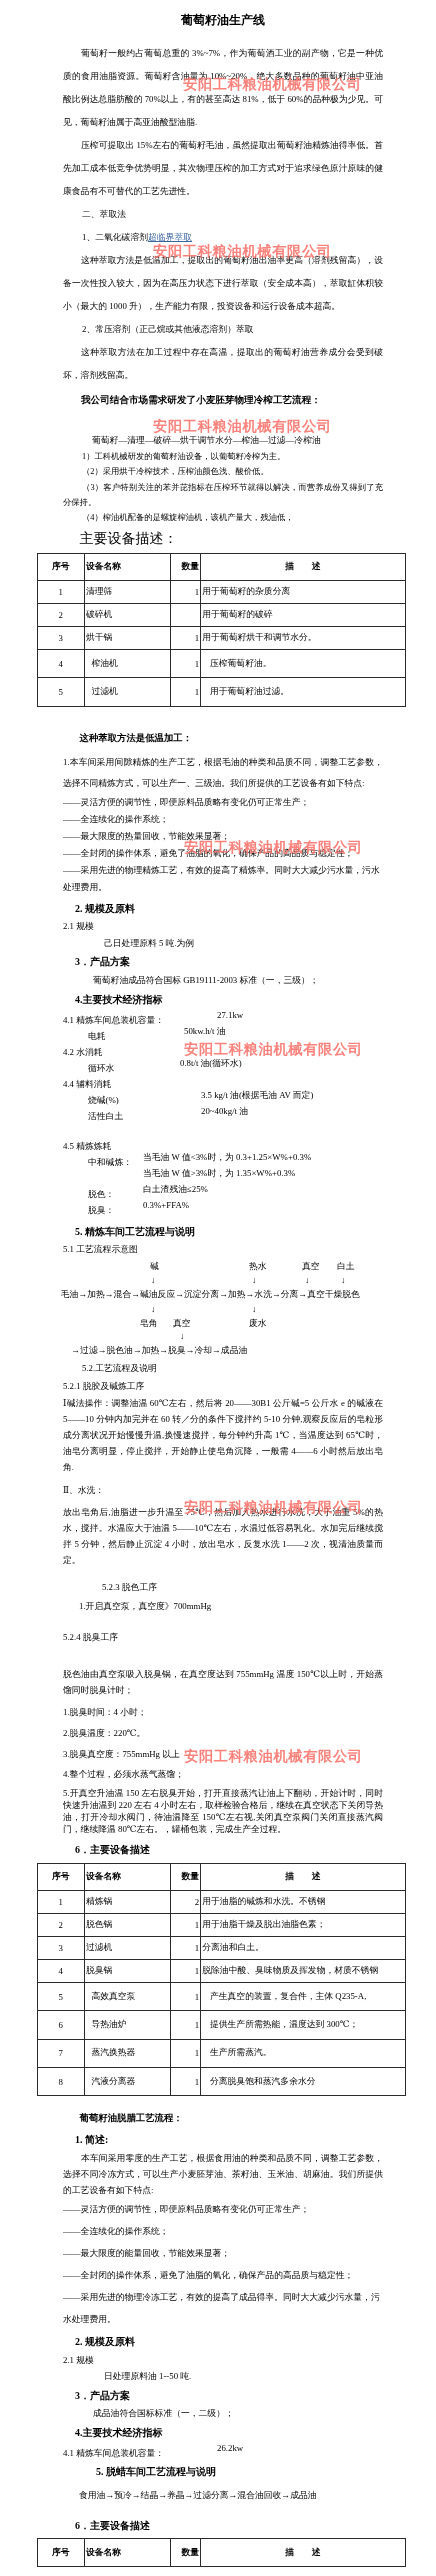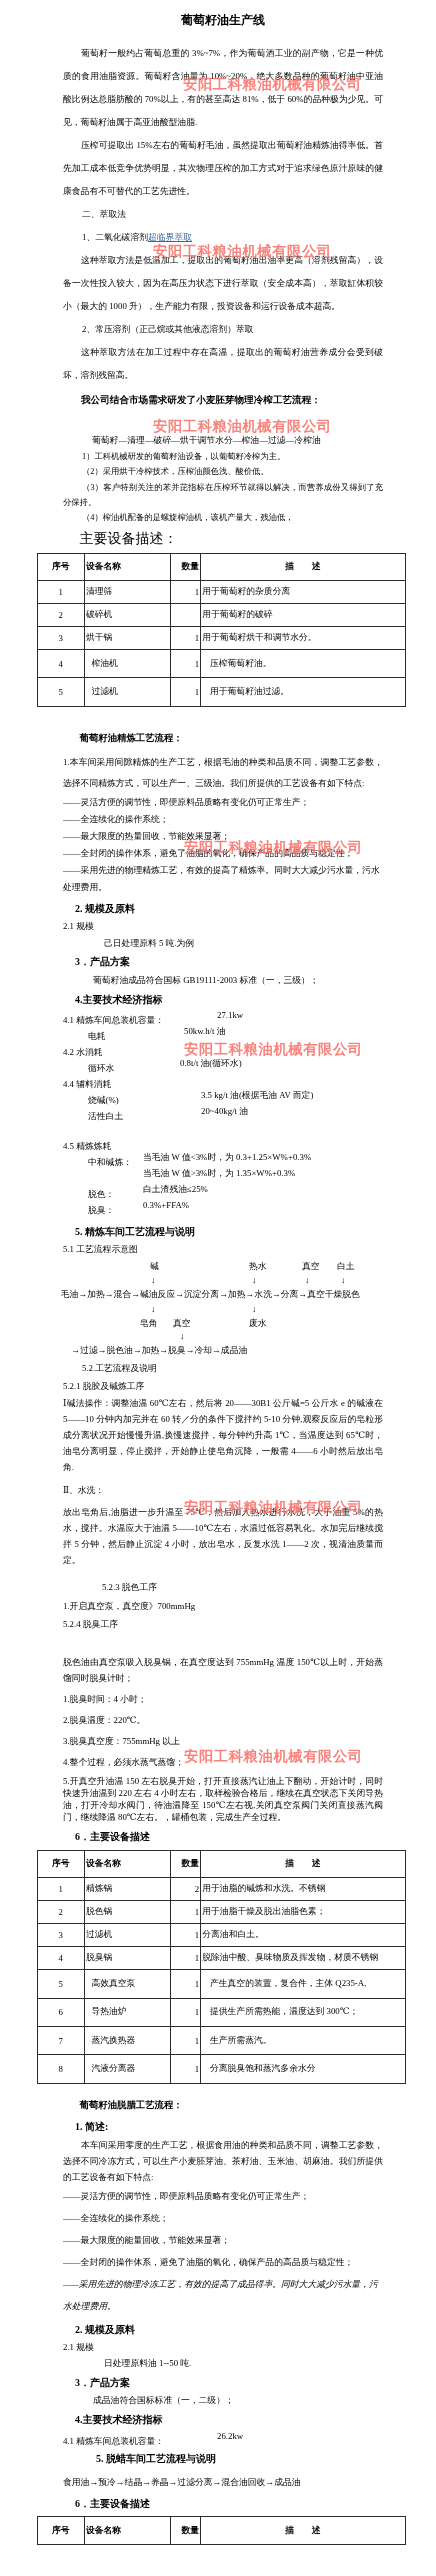--- a/index.html
+++ b/index.html
@@ -30,38 +30,38 @@
   td.c-desc{padding-left:8.8px;}
   th.c-desc{text-align:center;}
   tr.rt td{padding:7.7px 1.1px;}
   tr.rt td.c-name{padding-left:6.6px;}
   tr.rt td.c-desc{padding-left:8.8px;}
   
   .h-flow{font-weight:bold;font-size:9.4px;margin:25px 0 7.7px 16.5px;}
   .refintro{font-size:8.8px;line-height:21px;text-align:justify;margin:0;}
   .feature{font-size:8.8px;line-height:17px;margin:0;}
   .feature-b{font-size:8.8px;line-height:22px;margin:0;}
-  .feat-wrap2{padding-left:29px;font-style:italic;}
+  .feat-wrap2{padding-left:29px;}
   .h-bold{font-weight:bold;font-size:10px;margin:5.5px 0 3.3px 12px;}
   .h-sub{font-size:8.8px;margin:3.3px 0 2.2px 0;line-height:14.3px;}
   .h-val{font-size:8.8px;margin:2.2px 0 2.2px 41px;line-height:14.3px;}
   .h-prod{font-size:8.8px;margin:2.2px 0 2.2px 30px;line-height:14.3px;}
   .tline{position:relative;height:16px;font-size:8.8px;}
   .tline .lb{position:absolute;top:5px;}
   .lm{left:0;} .ls{left:25px;}
   .tline .vl{position:absolute;top:0;}
   .vA{left:154px;} .vB{left:121px;} .vC{left:117px;} .vD{left:138px;} .vE{left:80px;}
   .mt26{margin-top:14.3px;}
   .diagram{position:relative;height:97px;margin:4.4px 0 1.1px 0;font-size:8.8px;}
   .diagram span{position:absolute;white-space:nowrap;}
   .para-tight{font-size:8.8px;line-height:16px;text-align:justify;margin:0;}
   .para-xtight{font-size:8.8px;line-height:12px;text-align:justify;margin:0;}
   .wash-h{font-size:8.8px;margin:7.7px 0 6.6px 0;line-height:14.3px;}
   .dlist{font-size:8.8px;line-height:16.5px;margin:0 0 4.4px 0;}
-  .step-h{font-size:8.8px;line-height:15.4px;margin:0;}
+  .step-h{font-size:8.8px;line-height:15.4px;margin:16px;}
   .wm{
     position:absolute;left:0;top:0;white-space:nowrap;z-index:6;
     font-weight:bold;font-size:14.3px;color:#f9736b;letter-spacing:0.6px;opacity:.88;
     font-family:"Liberation Sans","DejaVu Sans",sans-serif;
   }
 </style>
 </head>
 <body>
 
 <div class="page">
@@ -131,21 +131,21 @@
       </tr>
       <tr class="rt">
         <td class="c-no">5</td>
         <td class="c-name">过滤机</td>
         <td class="c-qty">1</td>
         <td class="c-desc">用于葡萄籽油过滤。</td>
       </tr>
     </tbody>
       </table>
 
-    <div class="h-flow">葡萄籽油精炼工艺流程：</div>
+    <div class="h-flow">这种萃取方法是低温加工：</div>
     <p class="refintro">1.本车间采用间隙精炼的生产工艺，根据毛油的种类和品质不同，调整工艺参数，选择不同精炼方式，可以生产一、三级油。我们所提供的工艺设备有如下特点:</p>
     <p class="feature">——灵活方便的调节性，即便原料品质略有变化仍可正常生产；</p>
     <p class="feature">——全连续化的操作系统；</p>
     <p class="feature">——最大限度的热量回收，节能效果显著；</p>
     <p class="feature">——全封闭的操作体系，避免了油脂的氧化，确保产品的高品质与稳定性；</p>
     <p class="feature">——采用先进的物理精炼工艺，有效的提高了精炼率。同时大大减少污水量，污水处理费用。</p>
 
     <div class="h-bold">2. 规模及原料</div>
     <div class="h-sub">2.1 规模</div>
     <div class="h-val">己日处理原料 5 吨.为例</div>

